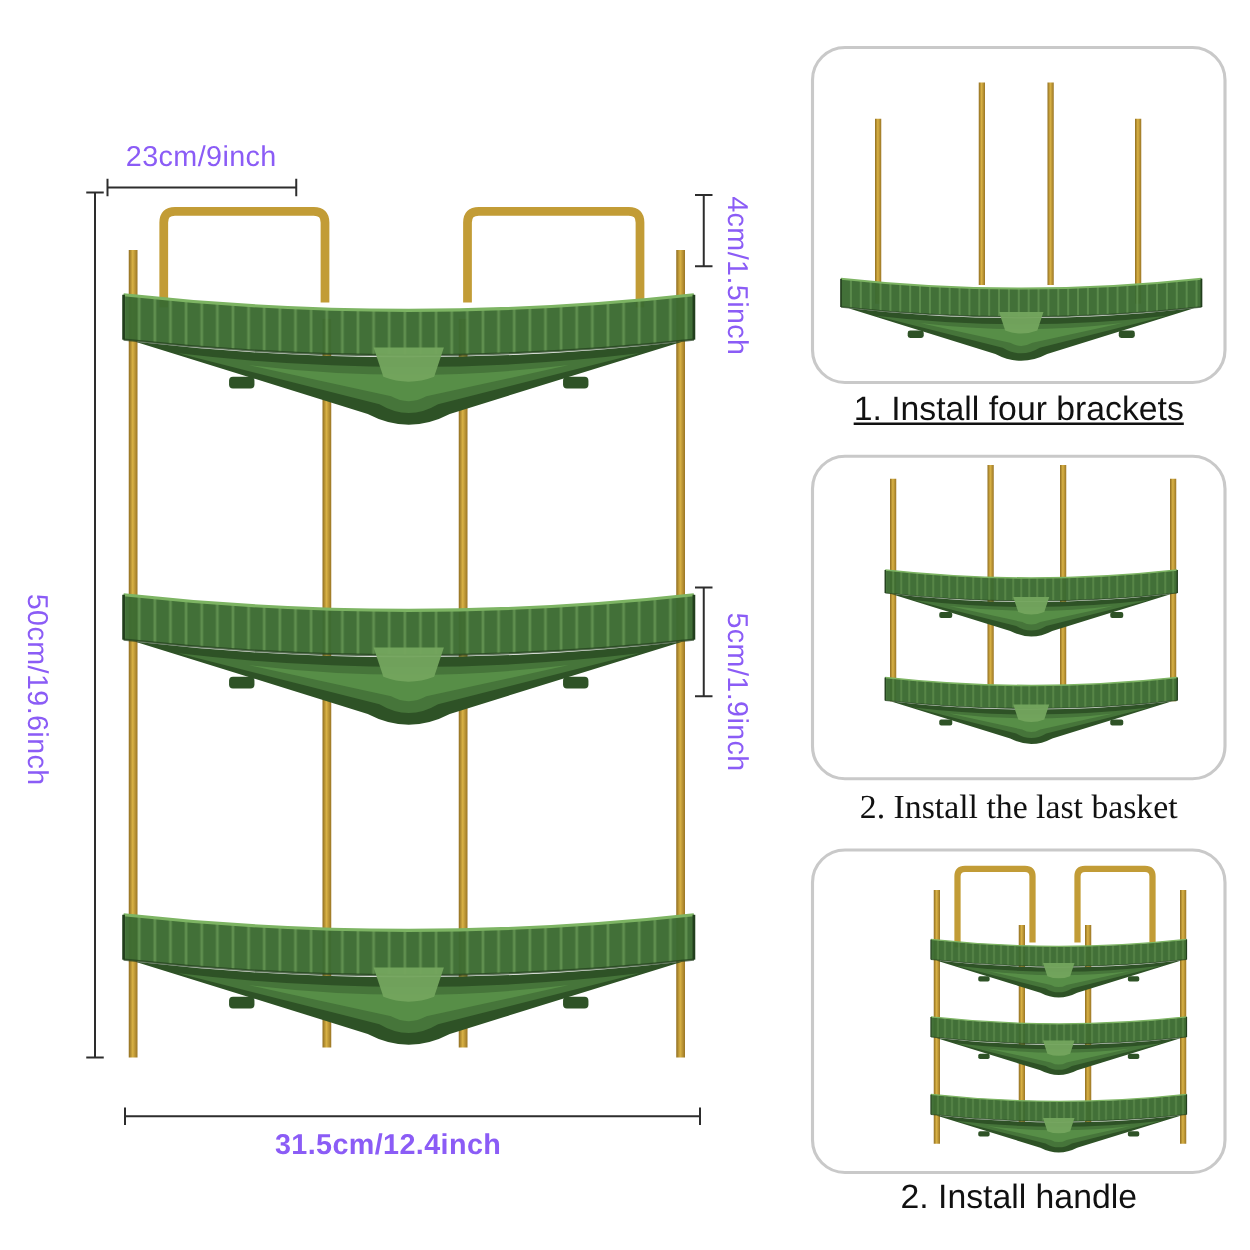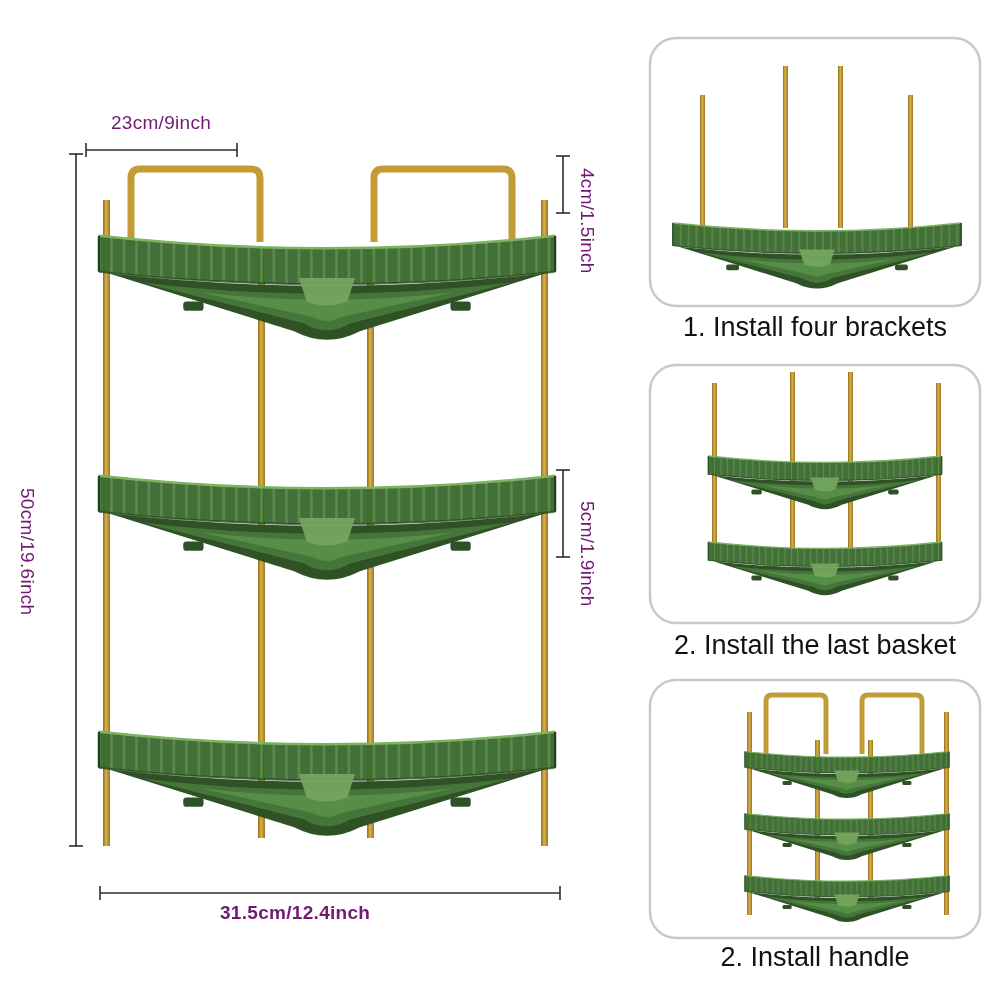--- a/index.html
+++ b/index.html
@@ -12,22 +12,22 @@
     overflow: hidden;
   }
   .art {
     position: absolute;
     left: 0; top: 0;
     width: 1000px;
     height: 1000px;
   }
   .dim-label {
     position: absolute;
-    color: #701a75;
-    font-size: 19px;
+    color: #8b5cf6;
+    font-size: 23px;
     letter-spacing: 0.3px;
     white-space: nowrap;
   }
   .vert {
     writing-mode: vertical-rl;
     text-align: center;
   }
   .caption {
     position: absolute;
     left: 650px;
@@ -154,17 +154,17 @@
   <div class="dim-label" style="left:75px; top:112px; width:172px; text-align:center;">23cm/9inch</div>
 
   <div class="dim-label vert" style="left:576px; top:140px; height:162px;">4cm/1.5inch</div>
 
   <div class="dim-label vert" style="left:16px; top:452px; height:200px;">50cm/19.6inch</div>
 
   <div class="dim-label vert" style="left:576px; top:473px; height:162px;">5cm/1.9inch</div>
 
   <div class="dim-label" style="left:220px; top:902px; width:220px; text-align:left;font-weight:bold;">31.5cm/12.4inch</div>
 
-  <div class="caption" style="top:312px;">1. Install four brackets</div>
-  <div class="caption" style="top:630px;">2. Install the last basket</div>
+  <div class="caption" style="top:312px;text-decoration:underline;">1. Install four brackets</div>
+  <div class="caption" style="top:630px;font-family:Liberation Serif, serif;">2. Install the last basket</div>
   <div class="caption" style="top:942px;">2. Install handle</div>
 
 </div>
 
 </body></html>

